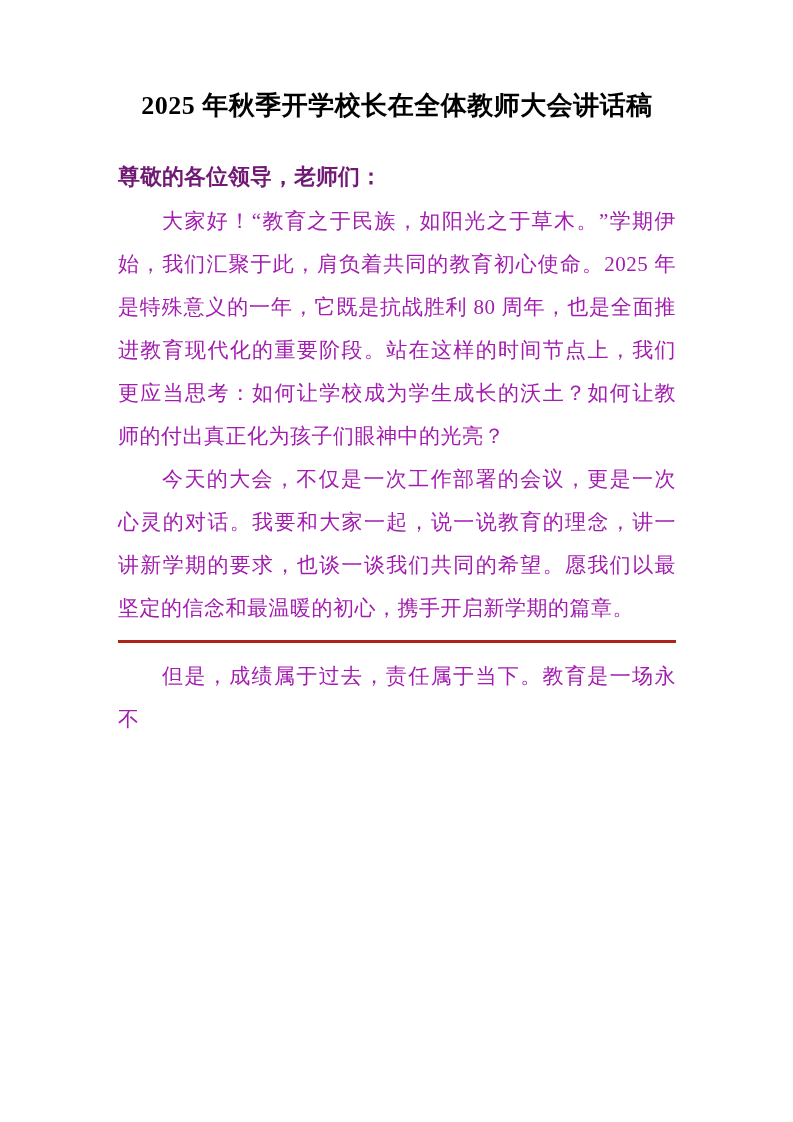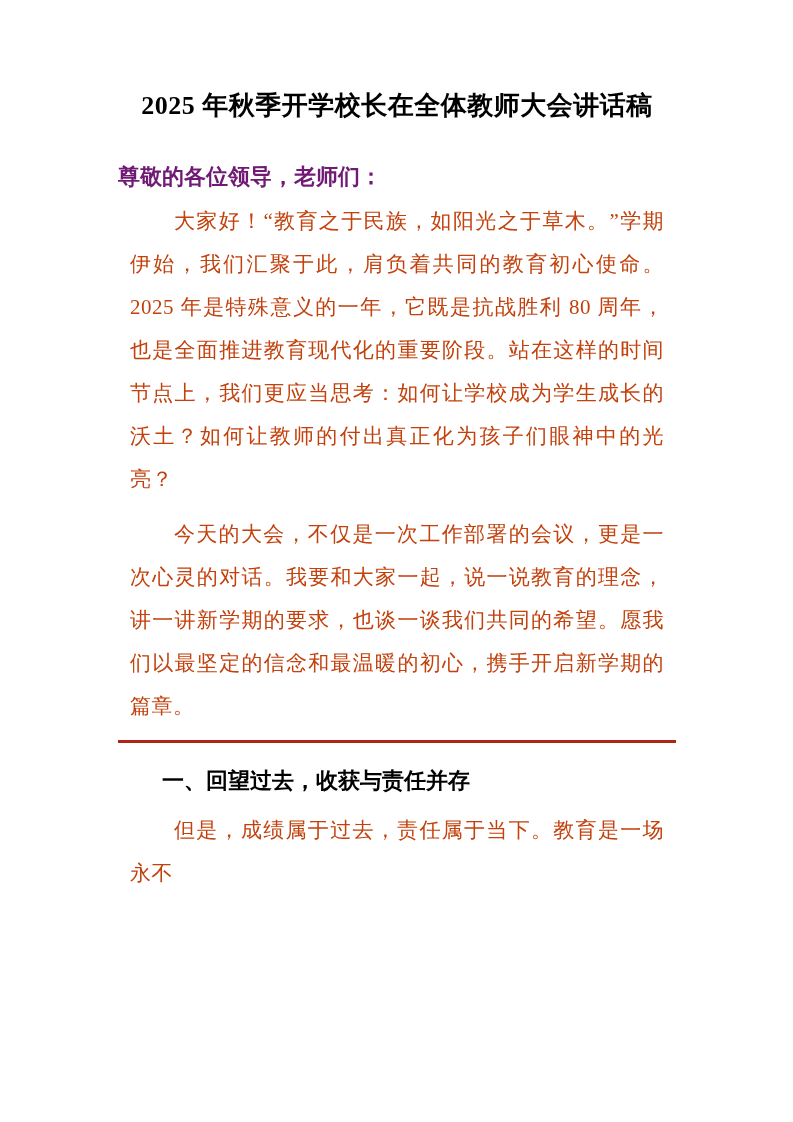--- a/index.html
+++ b/index.html
@@ -42,28 +42,28 @@
   }
   .greeting {
     margin: 34px 0 0 0;
     font-family: "Liberation Sans", "DejaVu Sans", sans-serif;
     font-weight: bold;
     font-size: 22px;
     line-height: 34px;
     color: #701a75;
   }
   .body-para {
-    margin: 12px;
+    margin: 0;
     font-size: 21px;
     line-height: 43px;
     text-align: justify;
     text-justify: inter-character;
     text-indent: 44px;
     letter-spacing: 0.5px;
-    color: #c2410c;
+    color: #a21caf;
   }
   .body-para.first-after-greeting {
     margin-top: 6px;
   }
   .section-divider {
     border: none;
     height: 3px;
     background: var(--divider-red, #b02418);
     margin: 10px 0 0 0;
   }
@@ -89,20 +89,19 @@
 
 
   <p class="greeting">尊敬的各位领导，老师们：</p>
 
   <p class="body-para first-after-greeting">大家好！“教育之于民族，如阳光之于草木。”学期伊始，我们汇聚于此，肩负着共同的教育初心使命。2025 年是特殊意义的一年，它既是抗战胜利 80 周年，也是全面推进教育现代化的重要阶段。站在这样的时间节点上，我们更应当思考：如何让学校成为学生成长的沃土？如何让教师的付出真正化为孩子们眼神中的光亮？</p>
 
   <p class="body-para">今天的大会，不仅是一次工作部署的会议，更是一次心灵的对话。我要和大家一起，说一说教育的理念，讲一讲新学期的要求，也谈一谈我们共同的希望。愿我们以最坚定的信念和最温暖的初心，携手开启新学期的篇章。</p>
 
   <hr class="section-divider">
 
-  <h2 class="section-heading">一、回望过去，收获与责任并存</h2>
 
   <div class="section-body">
 
     <p class="body-para">但是，成绩属于过去，责任属于当下。教育是一场永不</p>
   </div>
 
 </div>
 
 </body></html>

